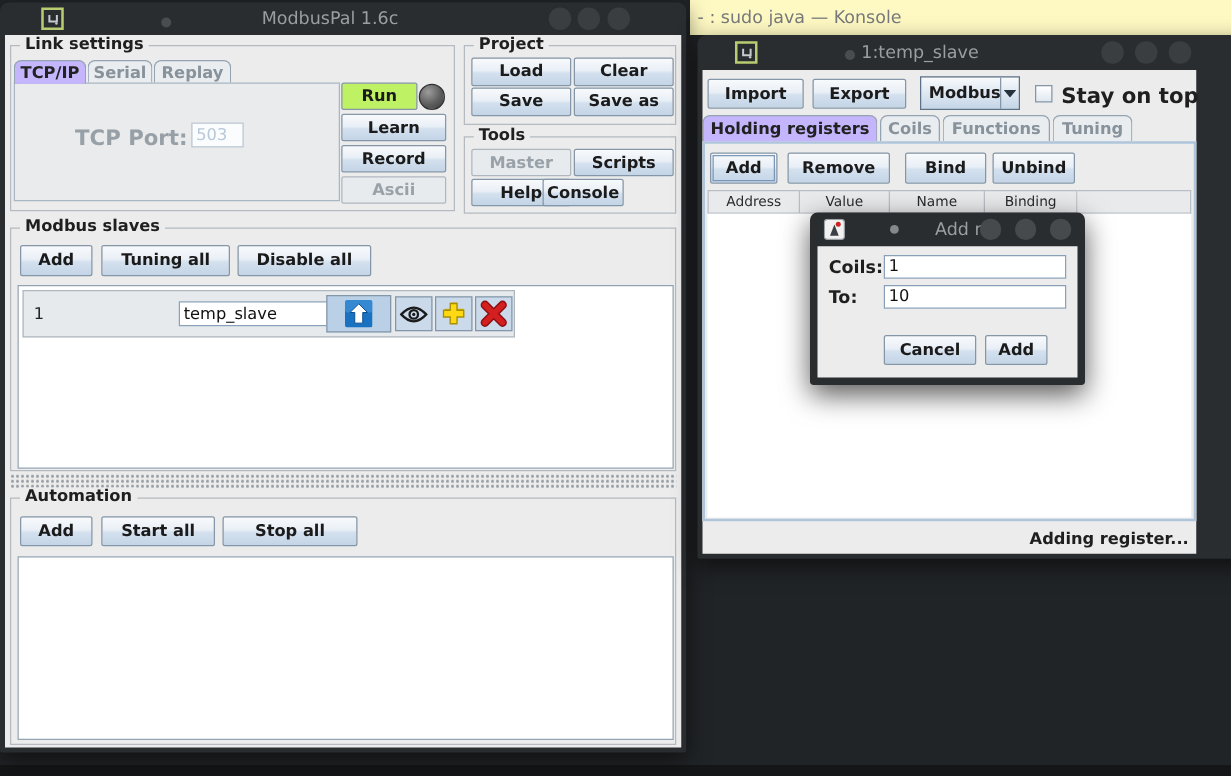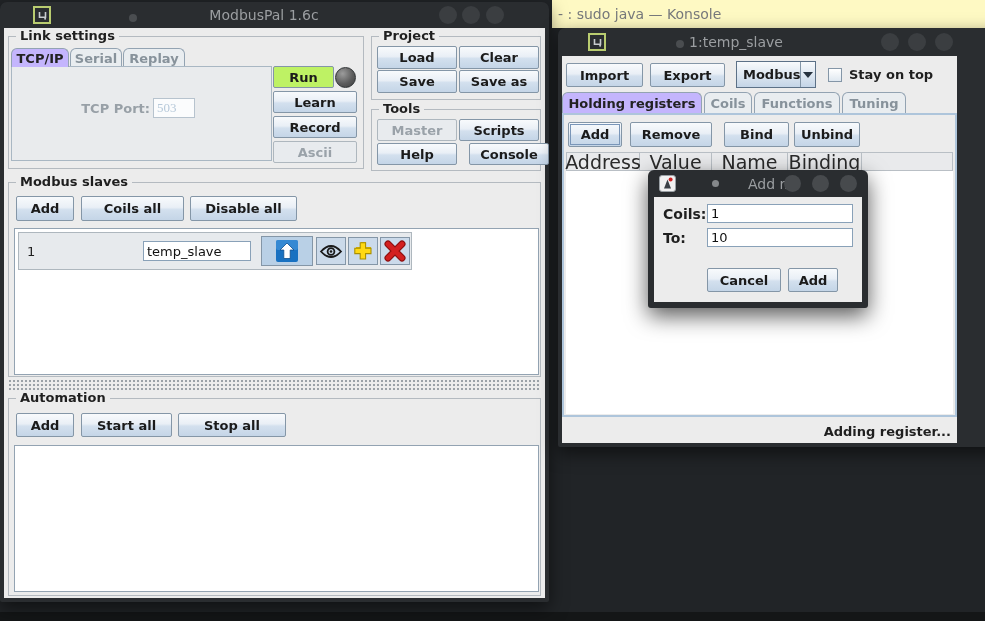--- a/index.html
+++ b/index.html
@@ -27,24 +27,24 @@
 
   .tab{position:absolute;display:flex;align-items:center;justify-content:center;font-size:13px;font-weight:bold;color:#87929b;
        background:#e9edf0;border:1px solid #93a3b2;border-bottom:none;border-radius:6px 6px 0 0;box-sizing:border-box;white-space:nowrap;}
   .tab.sel{background:#c4b5fd;color:#222;z-index:2;}
 
   .tf{position:absolute;box-sizing:border-box;border:1px solid #89a1b8;background:#fff;font-family:"DejaVu Sans",sans-serif;font-size:13px;color:#111;padding:0 3px;outline:none;}
   .tf.dis{color:#b7c9da;border-color:#b7c3ce;background:#fbfcfd;}
 
   .white-panel{position:absolute;background:#fff;border:1px solid #93a3b2;box-sizing:border-box;}
   .dots{position:absolute;background-image:radial-gradient(circle,#9aa1a7 1px,transparent 1.3px);background-size:4px 4px;}
-  .lbl{position:absolute;font-size:13px;font-weight:bold;color:#1f1f1f;white-space:nowrap;}
+  .lbl{position:absolute;font-size:17px;font-weight:bold;color:#1f1f1f;white-space:nowrap;}
 
   .hdr-row{position:absolute;display:flex;}
-  .th{display:flex;align-items:center;justify-content:center;font-size:19px;color:#2a2a2a;background:#e9eaec;border:1px solid #b9bfc5;border-left:none;box-sizing:border-box;height:19px;}
+  .th{display:flex;align-items:center;justify-content:center;font-size:11px;color:#2a2a2a;background:#e9eaec;border:1px solid #b9bfc5;border-left:none;box-sizing:border-box;height:19px;}
   .th.first{border-left:1px solid #b9bfc5;}
 
   .combo{position:absolute;display:flex;border:1px solid #5c7187;box-sizing:border-box;background:linear-gradient(180deg,#f8fafc,#d9e4ef 60%,#c4d5e7);}
   .combo-text{flex:1;display:flex;align-items:center;padding-left:6px;font-size:13px;font-weight:bold;color:#1b1b1b;}
   .combo-arrow{width:22px;border-left:1px solid #8496a7;display:flex;align-items:center;justify-content:center;}
 
   .cb{position:absolute;width:14px;height:14px;background:linear-gradient(#ffffff,#dfe8f0);border:1px solid #8496a7;box-sizing:border-box;}
   .led{position:absolute;width:21px;height:21px;border-radius:50%;border:1px solid #2e3133;box-sizing:border-box;
        background:radial-gradient(circle at 35% 30%,#9c9c9c,#5d5d5d 55%,#3d3d3d);}
 
@@ -85,21 +85,21 @@
     <div class="win-content" style="left:4px;top:26px;width:541px;height:570px;">
 
       <div class="group" style="left:4px;top:8px;width:356px;height:133px;">
         <span class="glabel">Link settings</span>
       </div>
       <div class="tab sel" style="left:7px;top:20px;width:58px;height:19px;">TCP/IP</div>
       <div class="tab" style="left:66px;top:20px;width:52px;height:19px;">Serial</div>
       <div class="tab" style="left:119px;top:20px;width:62px;height:19px;">Replay</div>
       <div style="position:absolute;left:7px;top:38px;width:261px;height:95px;background:#e9ebed;border:1px solid #a9b7c3;box-sizing:border-box;z-index:1;"></div>
       <span class="lbl" style="left:36px;top:73px;width:110px;text-align:right;color:#98a0a7;z-index:2;">TCP Port:</span>
-      <input class="tf dis" style="left: 149px; top: 70px; width: 42px; height: 20px; z-index: 2; font-family: Liberation Serif, serif;" disabled="" value="503">
+      <input class="tf dis" style="left: 149px; top: 70px; width: 42px; height: 20px; z-index: 2;" disabled="" value="503">
 
       <div class="btn toggled" style="left:269px;top:38px;width:61px;height:22px;">Run</div>
       <div class="led" style="left:331px;top:39px;"></div>
       <div class="btn" style="left:269px;top:63px;width:84px;height:22px;">Learn</div>
       <div class="btn" style="left:269px;top:88px;width:84px;height:22px;">Record</div>
       <div class="btn dis" style="left:269px;top:113px;width:84px;height:22px;">Ascii</div>
 
       <div class="group" style="left:367px;top:8px;width:170px;height:64px;">
         <span class="glabel">Project</span>
       </div>
@@ -107,33 +107,33 @@
       <div class="btn" style="left:455px;top:18px;width:80px;height:23px;">Clear</div>
       <div class="btn" style="left:373px;top:42px;width:80px;height:23px;">Save</div>
       <div class="btn" style="left:455px;top:42px;width:80px;height:23px;">Save as</div>
 
       <div class="group" style="left:367px;top:81px;width:170px;height:62px;">
         <span class="glabel">Tools</span>
       </div>
       <div class="btn dis" style="left:373px;top:91px;width:80px;height:22px;">Master</div>
       <div class="btn" style="left:455px;top:91px;width:80px;height:22px;">Scripts</div>
       <div class="btn" style="left:373px;top:115px;width:80px;height:22px;">Help</div>
-      <div class="btn" style="left:465px;top:115px;width:80px;height:22px;">Console</div>
+      <div class="btn" style="left:430px;top:115px;width:65px;height:22px;">Console</div>
 
       <div class="group" style="left:4px;top:154px;width:533px;height:195px;">
         <span class="glabel">Modbus slaves</span>
       </div>
       <div class="btn" style="left:12px;top:168px;width:58px;height:25px;">Add</div>
-      <div class="btn" style="left:77px;top:168px;width:103px;height:25px;">Coils all</div>
+      <div class="btn" style="left:77px;top:168px;width:103px;height:25px;">Tuning all</div>
       <div class="btn" style="left:186px;top:168px;width:107px;height:25px;">Disable all</div>
       <div class="white-panel" style="left:10px;top:200px;width:525px;height:147px;">
 
         <div style="position:absolute;left:3px;top:3px;width:394px;height:38px;background:#e7eaed;border:1px solid #aeb7be;box-sizing:border-box;">
           <span style="position:absolute;left:8px;top:11px;font-size:13px;color:#1f1f1f;">1</span>
-          <input class="tf" style="left: 124px; top: 8px; width: 108px; height: 20px;" value="temp_slave">
+          <input class="tf" style="left: 124px; top: 8px; width: 132px; height: 20px;" value="temp_slave">
           <div class="iconbtn toggled" style="left:242px;top:3px;width:52px;height:30px;">
             <svg width="22" height="22" viewBox="0 0 22 22">
               <rect x="0" y="0" width="22" height="22" rx="2" fill="#1871c1"></rect>
               <rect x="0" y="0" width="22" height="10" rx="2" fill="#4a9adf" opacity="0.6"></rect>
               <path d="M11 3 L18 10 H14.2 V18.5 H7.8 V10 H4 Z" fill="#ffffff" stroke="#0c4f8f" stroke-width="0.8"></path>
             </svg>
           </div>
           <div class="iconbtn" style="left:297px;top:4px;width:30px;height:28px;">
             <svg width="24" height="15" viewBox="0 0 24 15">
               <path d="M2 7.5 Q12 -3.5 22 7.5 Q12 18.5 2 7.5 Z" fill="none" stroke="#1a1a1a" stroke-width="1.8"></path>

